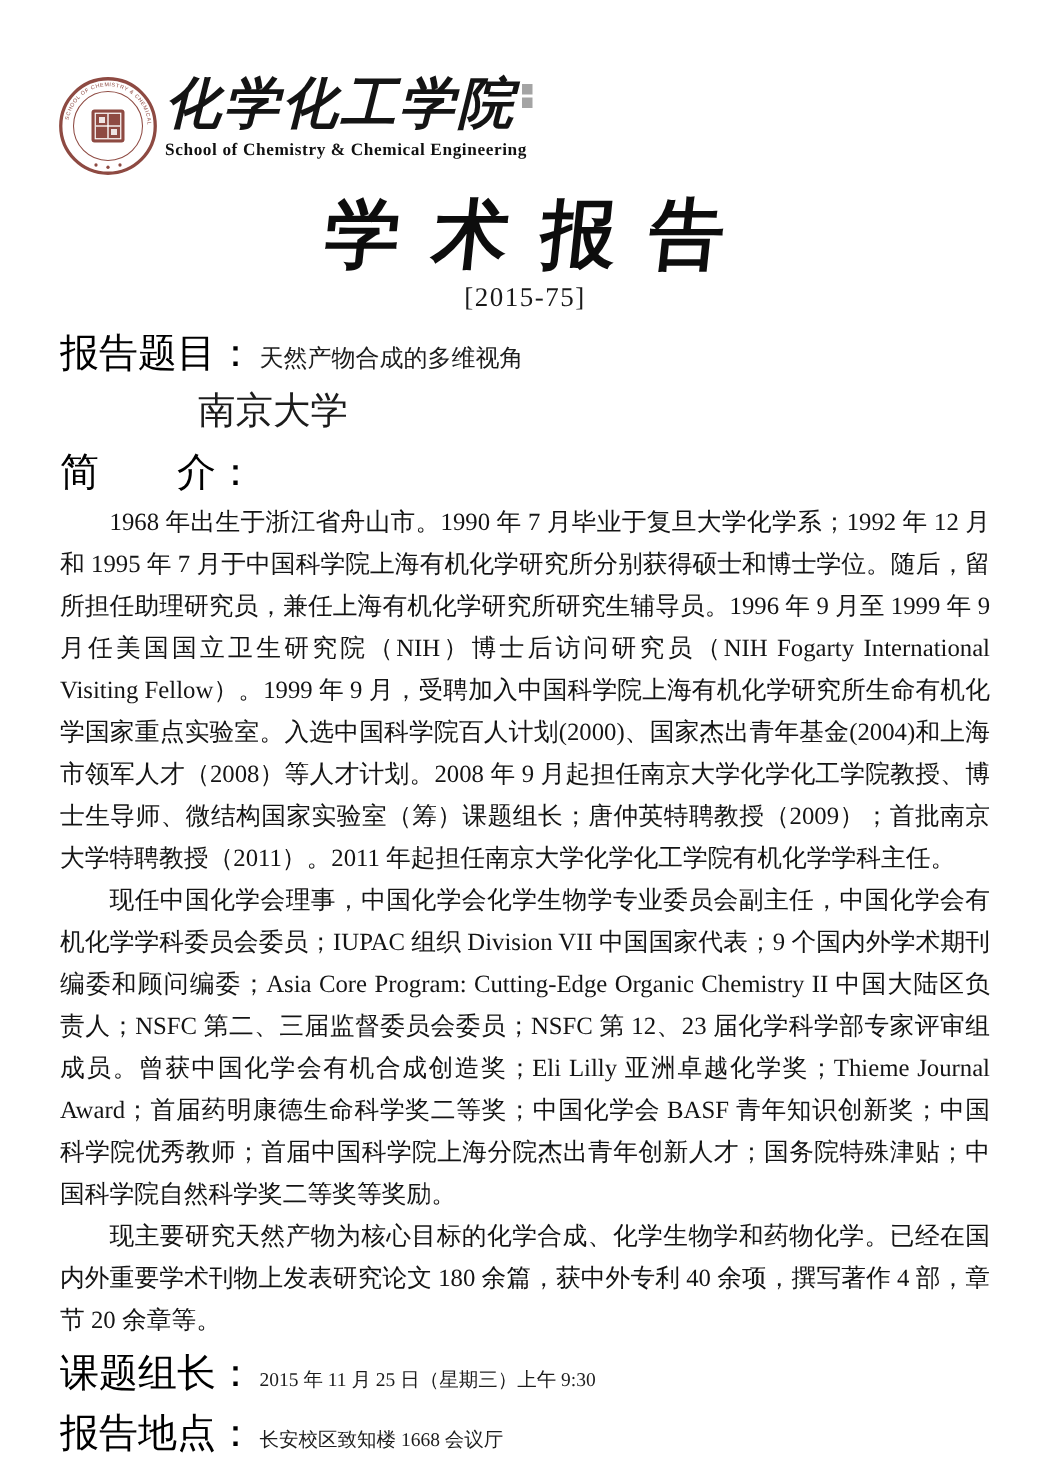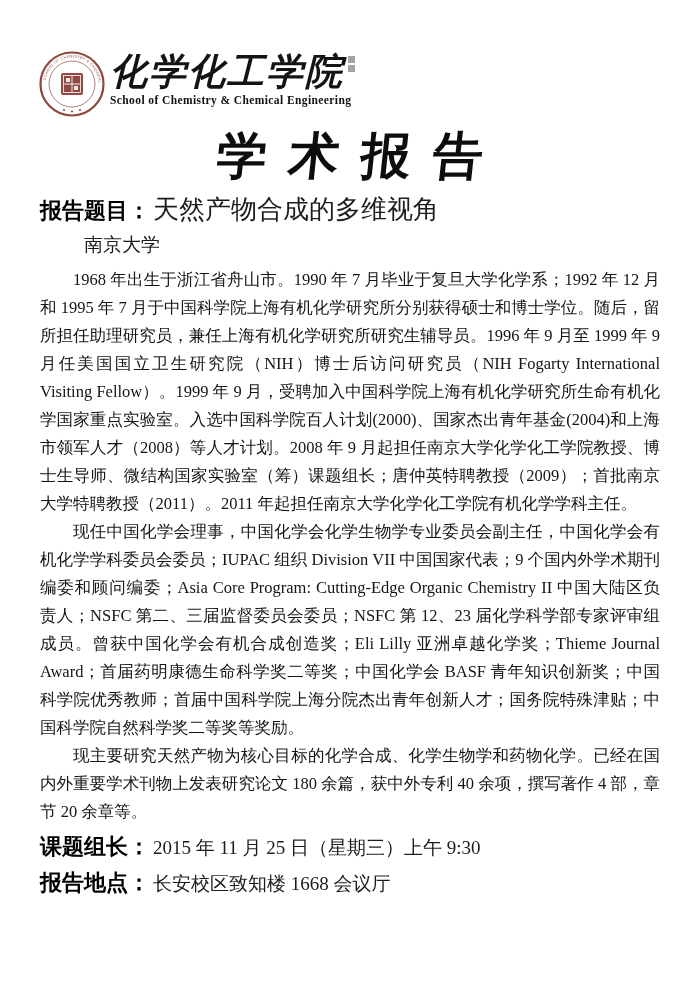--- a/index.html
+++ b/index.html
@@ -18,21 +18,21 @@
   .logo-row {
     display: flex;
     align-items: flex-start;
     margin: 50px 0 0 38px;
     height: 72px;
   }
   .seal { width: 68px; height: 68px; flex: 0 0 auto; }
   .logo-text-col { margin-left: 4px; padding-top: 2px; }
   .logo-name-line { display: flex; align-items: flex-start; }
   .logo-name {
-    font-family: Liberation Serif, serif;
+    font-family: Liberation Mono, monospace;
     font-weight: 900;
     font-style: italic;
     font-size: 37px;
     line-height: 40px;
     letter-spacing: 2px;
     color: #141414;
   }
   .sig-mark { margin: 4px 0 0 4px; display: flex; flex-direction: column; gap: 2px; }
   .sig-mark i { display: block; width: 7px; height: 7px; background: #5a5a5a; opacity: .55; }
   .logo-en {
@@ -63,45 +63,45 @@
     font-size: 18px;
     letter-spacing: 1px;
     color: #1a1a1a;
   }
 
   
   .fields { margin: 13px 40px 0 40px; }
   .field-row { display: flex; align-items: baseline; line-height: 26px; margin-top: 9px; }
   .field-label {
     font-family: "Liberation Sans", "DejaVu Sans", sans-serif;
-    font-weight: 700;
-    font-size: 22px;
+    font-weight: 400;
+    font-size: 26px;
     color: #000;
     white-space: pre;
     flex: 0 0 auto;
   }
-  .field-value { font-size: 26px; color: #1c1c1c; margin-left: 3px; }
-  .affil-row { margin: 9px 0 0 44px; font-size: 19px; line-height: 26px; font-family: Liberation Mono, monospace; }
+  .field-value { font-size: 16px; color: #1c1c1c; margin-left: 3px; }
+  .affil-row { margin: 9px 0 0 92px; font-size: 25px; line-height: 26px; }
   .intro-row { margin-top: 13px; }
 
   
   .bio {
     margin: 7px 56px 0 40px;
     width: 620px;
     font-size: 16.5px;
     line-height: 28px;
     text-align: justify;
     color: #141414;
   }
   .bio p { text-indent: 2em; }
 
   
   .schedule { margin: 5px 40px 0 40px; }
   .schedule .field-row { margin-top: 7px; line-height: 28px; }
-  .schedule .field-value { font-size: 19px; }
+  .schedule .field-value { font-size: 13px; }
 </style>
 </head>
 <body>
 
 <div class="page">
 
   <div class="logo-row">
     <svg class="seal" viewBox="0 0 68 68" aria-hidden="true">
       <circle cx="34" cy="34" r="31.5" fill="none" stroke="#8e4a42" stroke-width="2.2"></circle>
       <circle cx="34" cy="34" r="23" fill="none" stroke="#8e4a42" stroke-width="0.7"></circle>
@@ -129,27 +129,31 @@
         <span class="sig-mark">
             <i></i>
             <i></i>
           </span>
       </div>
       <div class="logo-en">School of Chemistry &amp; Chemical Engineering</div>
     </div>
   </div>
 
   <div class="main-title">学术报告</div>
+  <div class="report-number">[2015-75]</div>
 
   <div class="fields">
     <div class="field-row">
       <span class="field-label">报告题目：</span>
       <span class="field-value">天然产物合成的多维视角</span>
     </div>
     <div class="affil-row">南京大学</div>
+    <div class="field-row intro-row">
+      <span class="field-label">简　　介：</span>
+    </div>
   </div>
 
   <div class="bio">
     <p>1968 年出生于浙江省舟山市。1990 年 7 月毕业于复旦大学化学系；1992 年 12 月和 1995 年 7 月于中国科学院上海有机化学研究所分别获得硕士和博士学位。随后，留所担任助理研究员，兼任上海有机化学研究所研究生辅导员。1996 年 9 月至 1999 年 9 月任美国国立卫生研究院（NIH）博士后访问研究员（NIH Fogarty International Visiting Fellow）。1999 年 9 月，受聘加入中国科学院上海有机化学研究所生命有机化学国家重点实验室。入选中国科学院百人计划(2000)、国家杰出青年基金(2004)和上海市领军人才（2008）等人才计划。2008 年 9 月起担任南京大学化学化工学院教授、博士生导师、微结构国家实验室（筹）课题组长；唐仲英特聘教授（2009）；首批南京大学特聘教授（2011）。2011 年起担任南京大学化学化工学院有机化学学科主任。</p>
     <p>现任中国化学会理事，中国化学会化学生物学专业委员会副主任，中国化学会有机化学学科委员会委员；IUPAC 组织 Division VII 中国国家代表；9 个国内外学术期刊编委和顾问编委；Asia Core Program: Cutting-Edge Organic Chemistry II 中国大陆区负责人；NSFC 第二、三届监督委员会委员；NSFC 第 12、23 届化学科学部专家评审组成员。曾获中国化学会有机合成创造奖；Eli Lilly 亚洲卓越化学奖；Thieme Journal Award；首届药明康德生命科学奖二等奖；中国化学会 BASF 青年知识创新奖；中国科学院优秀教师；首届中国科学院上海分院杰出青年创新人才；国务院特殊津贴；中国科学院自然科学奖二等奖等奖励。</p>
     <p>现主要研究天然产物为核心目标的化学合成、化学生物学和药物化学。已经在国内外重要学术刊物上发表研究论文 180 余篇，获中外专利 40 余项，撰写著作 4 部，章节 20 余章等。</p>
   </div>
 
   <div class="schedule">
     <div class="field-row">

